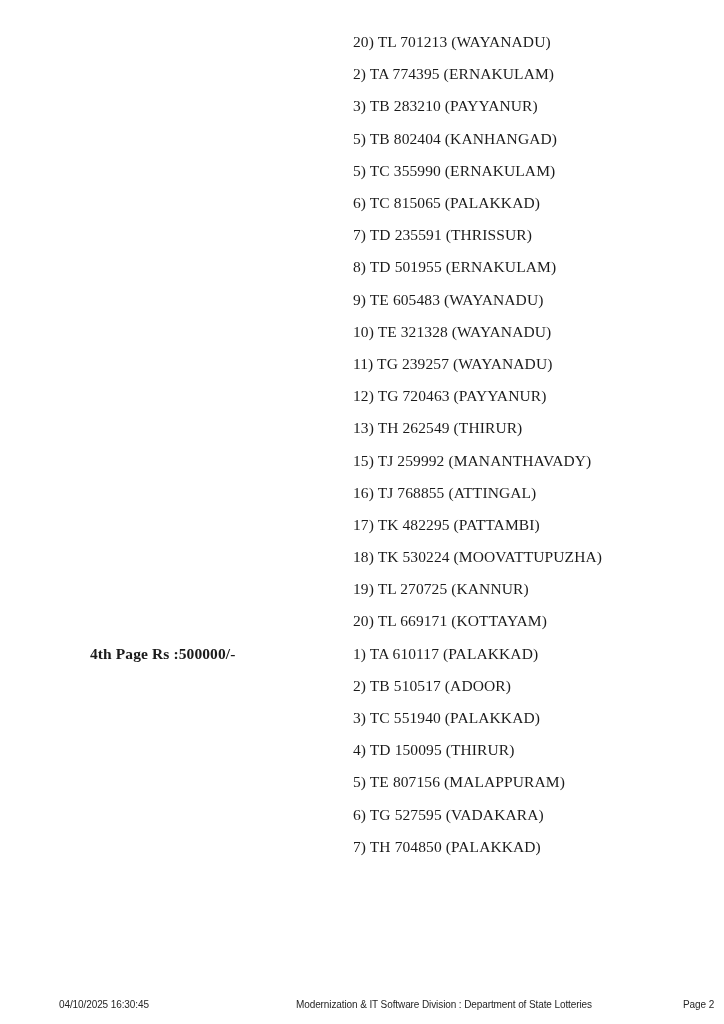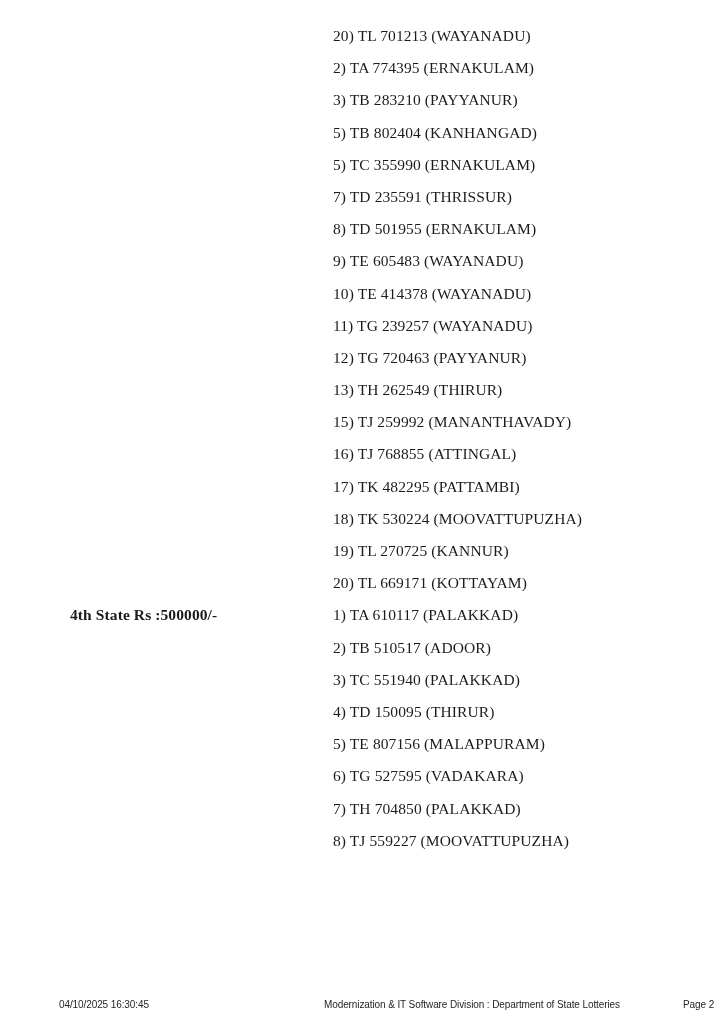--- a/index.html
+++ b/index.html
@@ -19,22 +19,23 @@
     position: absolute;
     top: 26px;
     left: 0;
     right: 0;
   }
   .row {
     display: flex;
     height: 32.2px;
     font-size: 15.5px;
     line-height: 20px;
-    align-items: flex-start;
+    align-items: center;
     white-space: nowrap;
+    padding-left: 20px;
   }
   .prize-label {
     flex: 0 0 auto;
     width: 263px;
     padding-left: 70px;
     font-weight: 700;
     letter-spacing: 0.1px;
   }
   .entry {
     flex: 1 1 auto;
@@ -53,21 +54,21 @@
     letter-spacing: -0.1px;
   }
   .footer-timestamp {
     position: absolute;
     left: 35px;
     top: 0;
     padding-left: 24px;
   }
   .footer-division {
     position: absolute;
-    left: 324px;
+    left: 296px;
     top: 0;
   }
   .footer-page {
     position: absolute;
     left: 683px;
     top: 0;
   }
 </style>
 </head>
 <body>
@@ -94,39 +95,43 @@
     <div class="row">
       <div class="prize-label"></div>
       <div class="entry">5) TB 802404 (KANHANGAD)</div>
     </div>
 
     <div class="row">
       <div class="prize-label"></div>
       <div class="entry">5) TC 355990 (ERNAKULAM)</div>
     </div>
 
+    <div class="row">
+      <div class="prize-label"></div>
+      <div class="entry">6) TC 815065 (PALAKKAD)</div>
+    </div>
 
     <div class="row">
       <div class="prize-label"></div>
       <div class="entry">7) TD 235591 (THRISSUR)</div>
     </div>
 
     <div class="row">
       <div class="prize-label"></div>
       <div class="entry">8) TD 501955 (ERNAKULAM)</div>
     </div>
 
     <div class="row">
       <div class="prize-label"></div>
       <div class="entry">9) TE 605483 (WAYANADU)</div>
     </div>
 
     <div class="row">
       <div class="prize-label"></div>
-      <div class="entry">10) TE 414378 (WAYANADU)</div>
+      <div class="entry">10) TE 321328 (WAYANADU)</div>
     </div>
 
     <div class="row">
       <div class="prize-label"></div>
       <div class="entry">11) TG 239257 (WAYANADU)</div>
     </div>
 
     <div class="row">
       <div class="prize-label"></div>
       <div class="entry">12) TG 720463 (PAYYANUR)</div>
@@ -162,21 +167,21 @@
       <div class="prize-label"></div>
       <div class="entry">19) TL 270725 (KANNUR)</div>
     </div>
 
     <div class="row">
       <div class="prize-label"></div>
       <div class="entry">20) TL 669171 (KOTTAYAM)</div>
     </div>
 
     <div class="row">
-      <div class="prize-label">4th State Rs :500000/-</div>
+      <div class="prize-label">4th Page Rs :500000/-</div>
       <div class="entry">1) TA 610117 (PALAKKAD)</div>
     </div>
 
     <div class="row">
       <div class="prize-label"></div>
       <div class="entry">2) TB 510517 (ADOOR)</div>
     </div>
 
     <div class="row">
       <div class="prize-label"></div>
@@ -196,24 +201,20 @@
     <div class="row">
       <div class="prize-label"></div>
       <div class="entry">6) TG 527595 (VADAKARA)</div>
     </div>
 
     <div class="row">
       <div class="prize-label"></div>
       <div class="entry">7) TH 704850 (PALAKKAD)</div>
     </div>
 
-    <div class="row">
-      <div class="prize-label"></div>
-      <div class="entry">8) TJ 559227 (MOOVATTUPUZHA)</div>
-    </div>
   </main>
 
   <footer>
     <span class="footer-timestamp">04/10/2025 16:30:45</span>
     <span class="footer-division">Modernization &amp; IT Software Division : Department of State Lotteries</span>
     <span class="footer-page">Page 2</span>
   </footer>
 
 </div>
 

